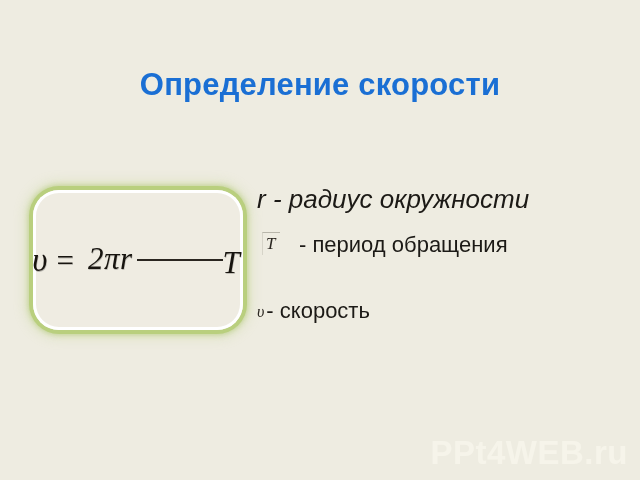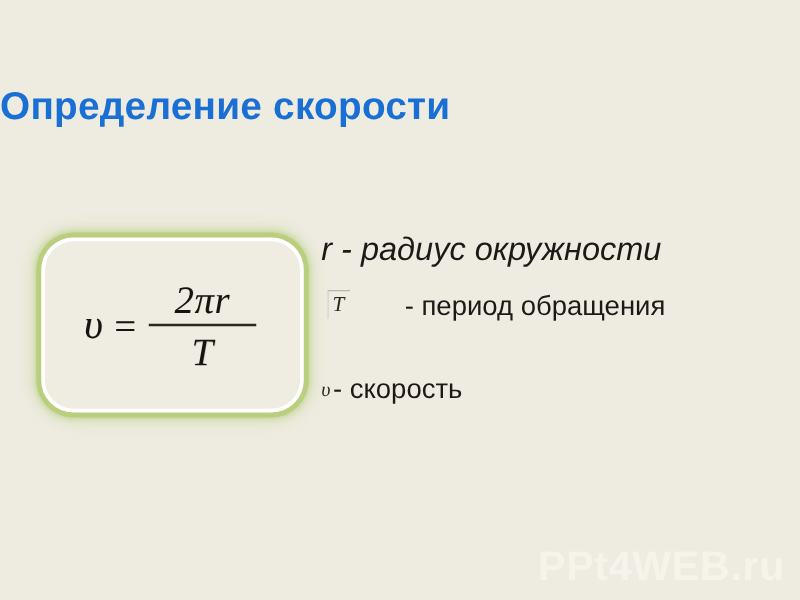--- a/index.html
+++ b/index.html
@@ -20,20 +20,21 @@
     inset: 0;
     background: #eeece1;
   }
 
   
   .slide-title {
     position: absolute;
     left: 0;
     top: 66px;
     width: 640px;
+    text-align: center;
     font-family: "Liberation Sans", sans-serif;
     font-weight: bold;
     font-size: 31px;
     line-height: 38px;
     color: #1a6fd4;
     letter-spacing: 0.2px;
     white-space: nowrap;
   }
 
   
@@ -72,21 +73,21 @@
   }
   .formula .eq {
     font-size: 31px;
     line-height: 1;
     font-style: normal;
     padding-right: 10px;
     text-shadow: 0.5px 0.5px 0 rgba(0,0,0,0.2);
   }
   .frac {
     display: inline-flex;
-    flex-direction: column;
+    flex-direction: row;
     align-items: center;
     line-height: 1;
   }
   .frac .num {
     font-size: 31px;
     padding: 0 4px 4px 4px;
     letter-spacing: 0.5px;
     text-shadow: 0.5px 0.5px 0 rgba(0,0,0,0.2);
   }
   .frac .bar {
@@ -120,21 +121,21 @@
   .legend-period {
     position: absolute;
     left: 0px;
     top: 46px;
     width: 300px;
   }
   .legend-period .period-text {
     font-family: "Liberation Sans", sans-serif;
     font-size: 22px;
     line-height: 25px;
-    text-align: center;
+    text-align: left;
     padding-left: 42px;
     width: 258px;
   }
 
   .glyph {
     font-family: "Liberation Serif", serif;
     font-style: italic;
     color: #2b2721;
     display: inline-block;
   }

